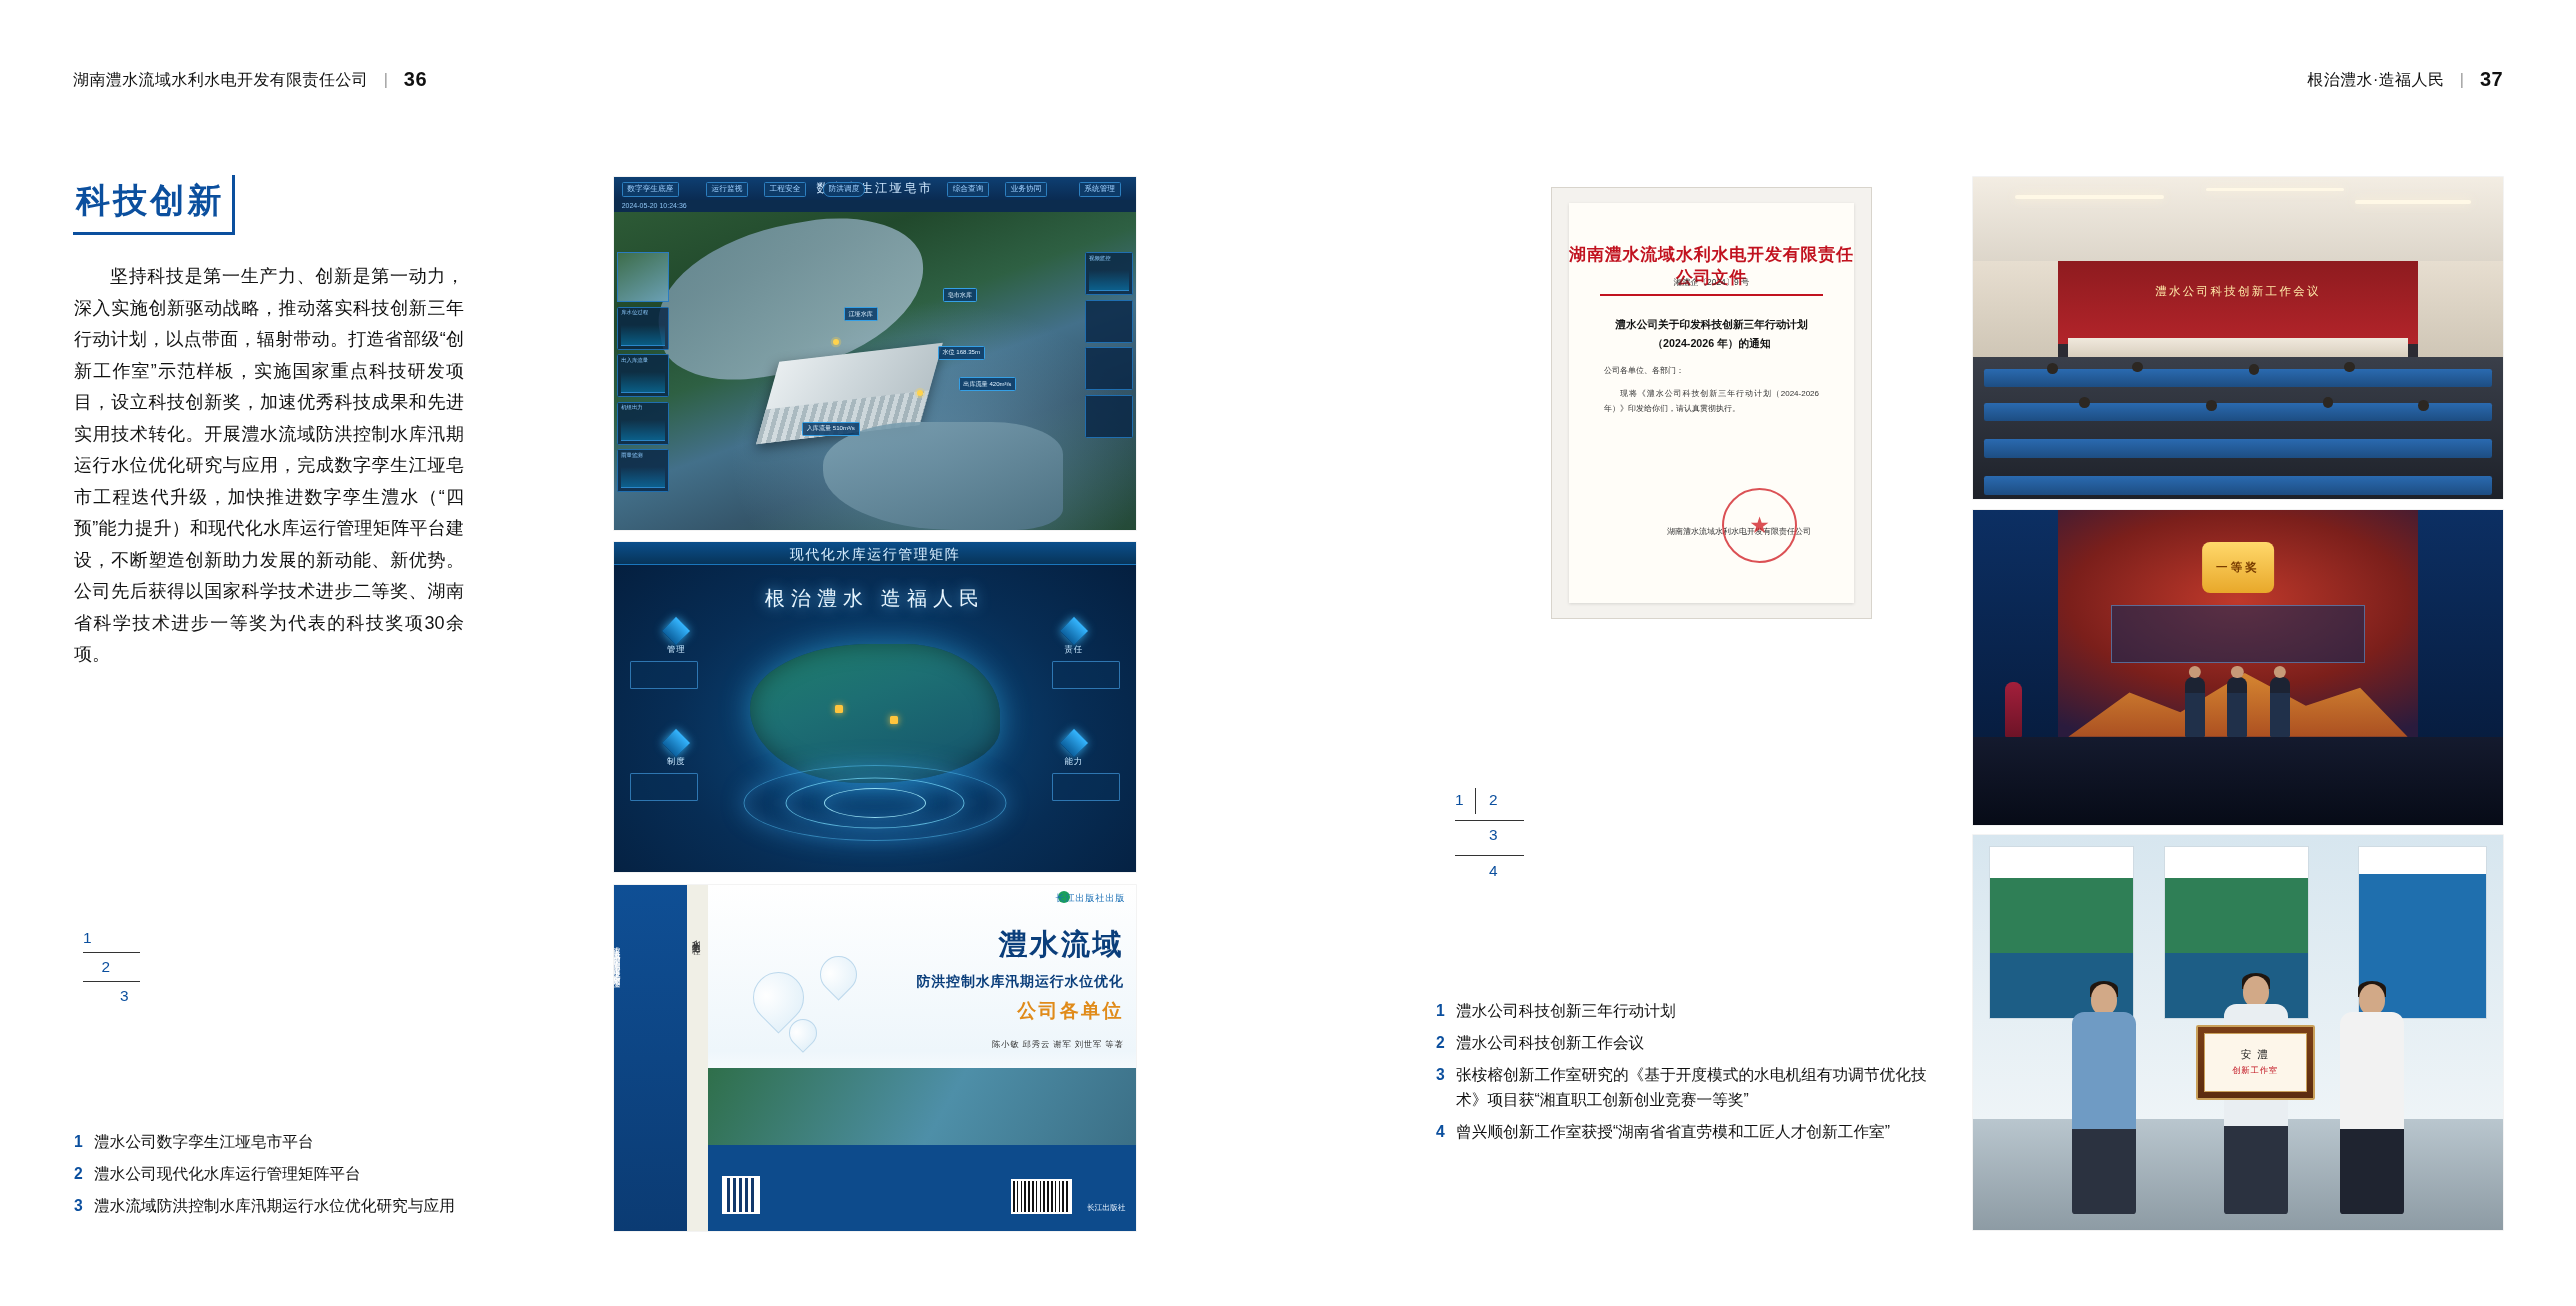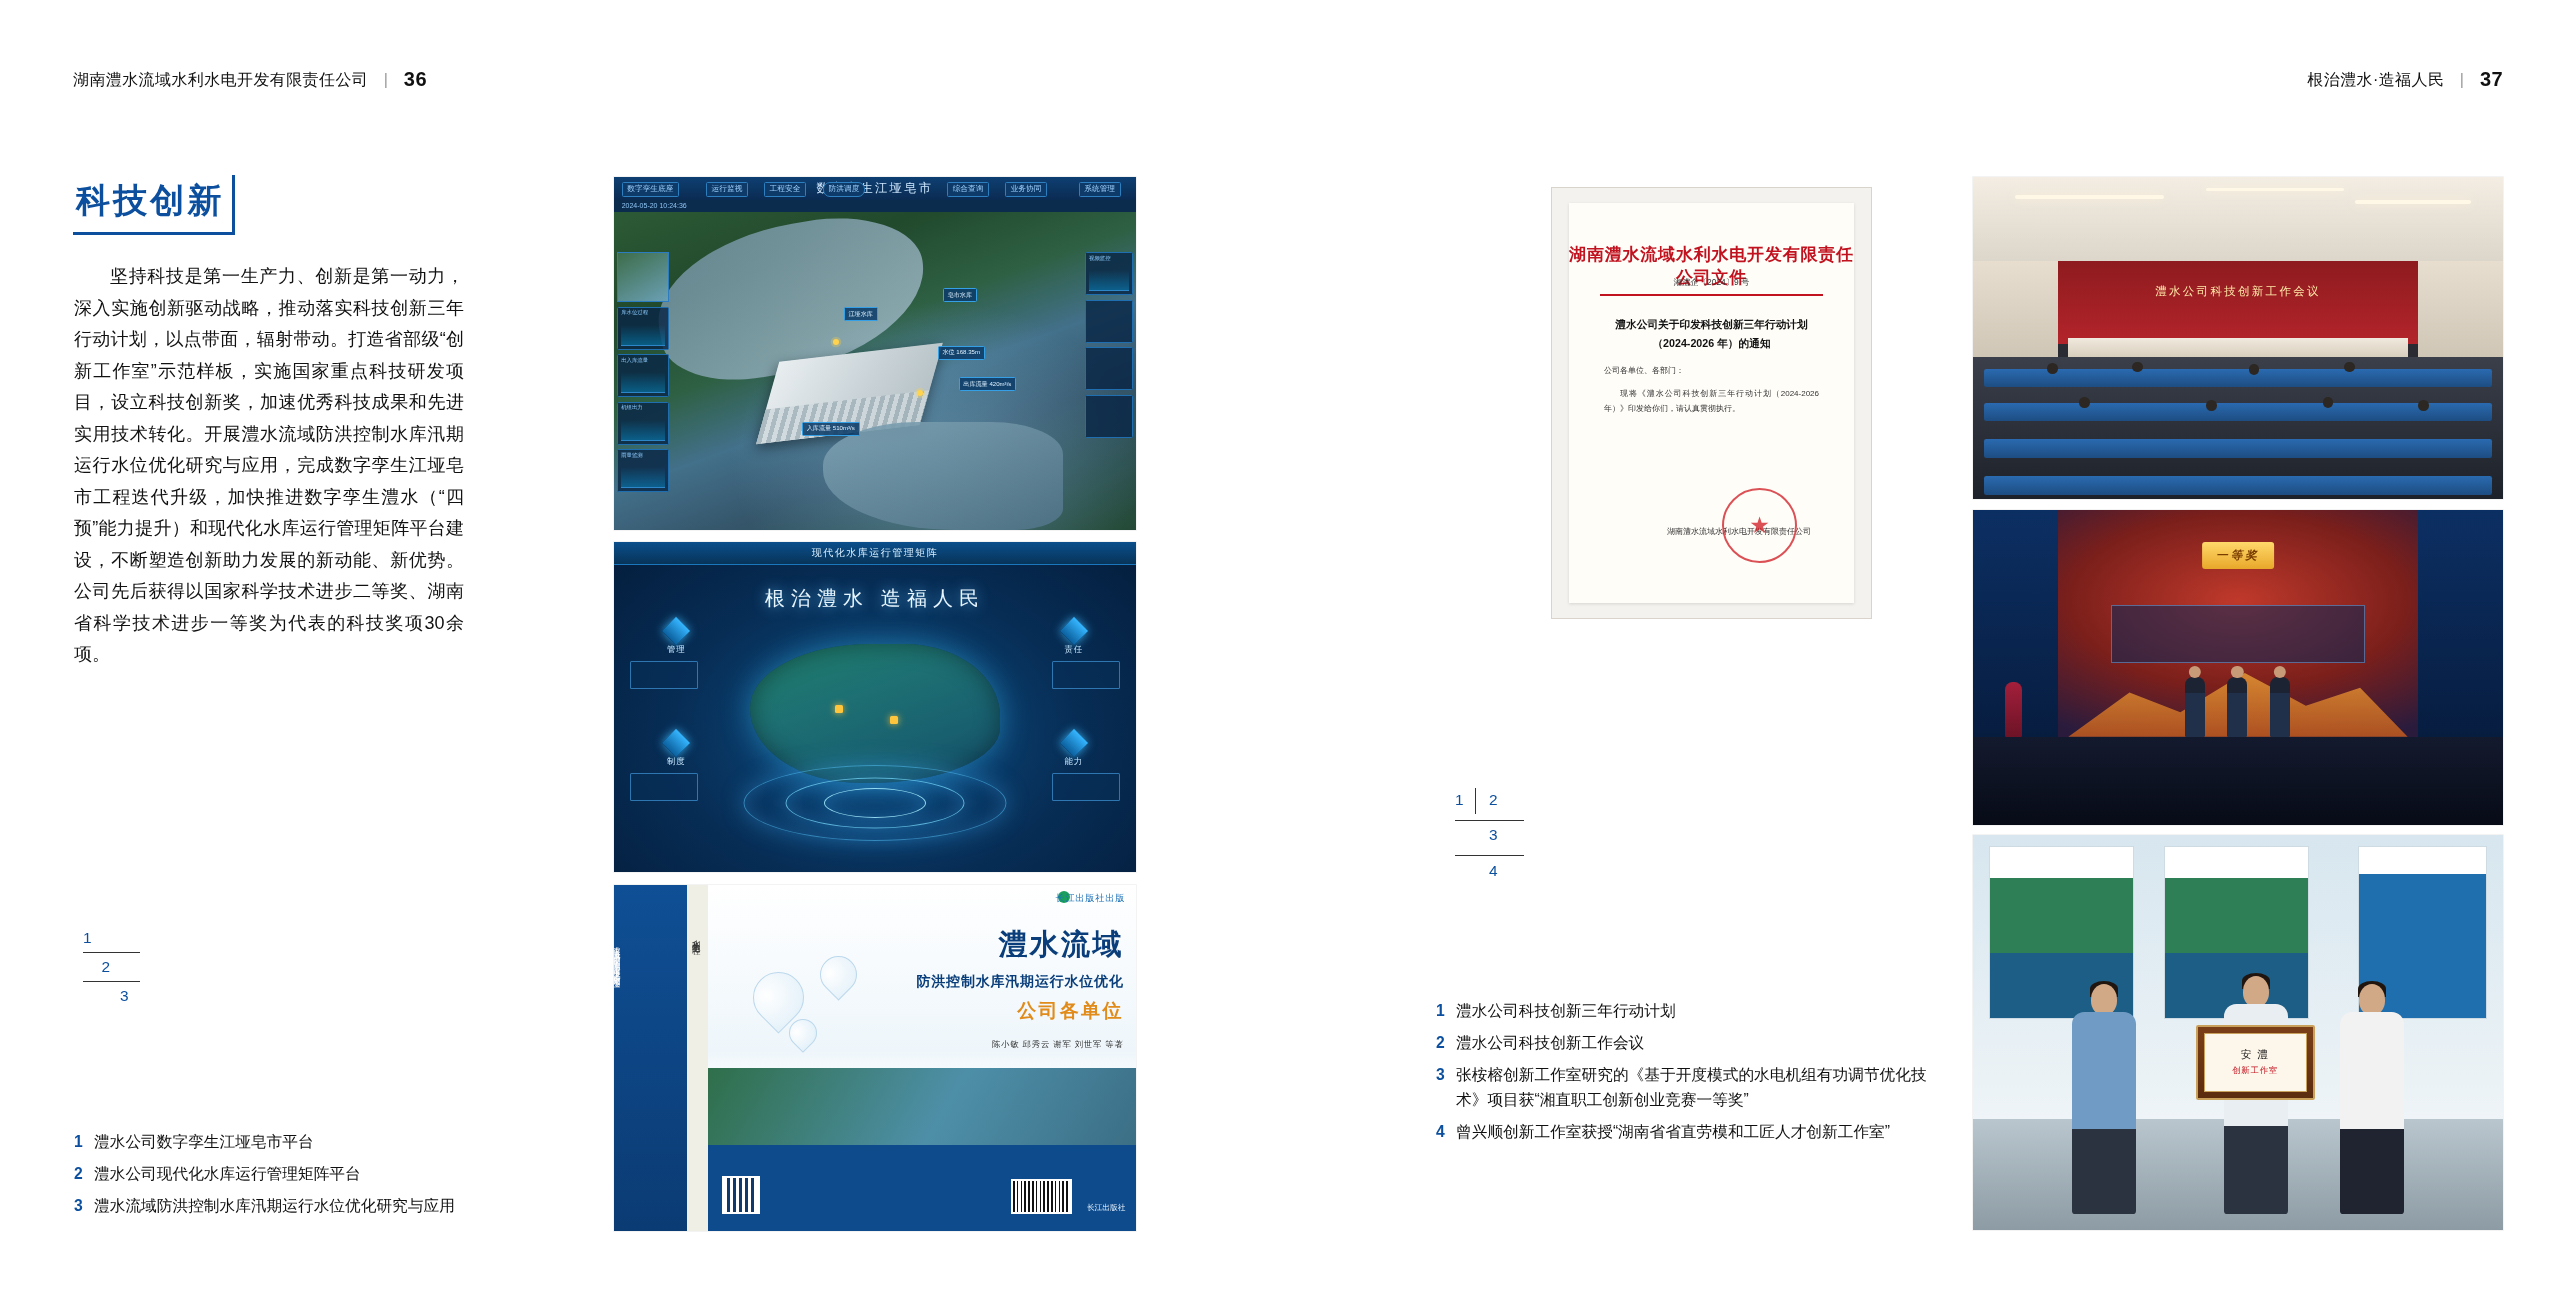--- a/index.html
+++ b/index.html
@@ -214,21 +214,21 @@
   .f2 {
     background: radial-gradient(ellipse at 50% 58%, #0d4f86 0%, #072d55 55%, #041d3c 100%);
   }
   .f2 .f2head {
     position:absolute; left:0; right:0; top:0; height:21.5px;
     background: linear-gradient(180deg,#0b4f8c,#073459);
     border-bottom:0.8px solid #1a76bd;
   }
   .f2 .f2head .t{
     position:absolute; left:50%; transform:translateX(-50%); top:3.8px;
-    font-size:10px; color:#d9efff; letter-spacing:1.5px;
+    font-size:14px; color:#d9efff; letter-spacing:1.5px;
   }
   .f2 .slogan {
     position:absolute; left:50%; transform:translateX(-50%); top:43px;
     font-size:20px; color:#e8f6ff; letter-spacing:6.1px;
     text-shadow:0 0 14px rgba(90,190,255,.85);
   }
   .f2 .map {
     position:absolute; left:26%; top:31%; width:48%; height:42%;
     background: linear-gradient(160deg,#1f7f6b 0%,#1d6f73 40%,#14506b 100%);
     border-radius: 48% 38% 52% 44% / 46% 52% 40% 54%;
@@ -432,24 +432,23 @@
   .f6 .bgwall{
     position:absolute;left:0;right:0;top:0;bottom:28%;
     background: radial-gradient(ellipse at 50% 40%, #c0392b 0%, #7b1f1b 45%, #2a1b3d 80%);
   }
   .f6 .sidepanel{
     position:absolute;top:0;bottom:28%;width:16%;
     background: linear-gradient(180deg,#0c2f63,#071d40);
   }
   .f6 .award{
     position:absolute;left:50%;transform:translateX(-50%);top:10%;
-    padding:6px 14px;background:linear-gradient(180deg,#ffd86b,#e8a82a);
-    color:#7a3d00;font-weight:bold;font-size:11.5px;border-radius:3px;
+    padding:18px 14px;background:linear-gradient(180deg,#ffd86b,#e8a82a);
+    color:#7a3d00;font-weight:bold;font-size:11.5px;border-radius:8px;
     letter-spacing:3.1px;
-    font-style:italic;
   }
   .f6 .mountain{
     position:absolute;left:18%;right:18%;bottom:28%;height:26%;
     background: linear-gradient(180deg,#e8a23a,#b9561f);
     clip-path: polygon(0 100%, 18% 46%, 33% 70%, 52% 22%, 70% 62%, 86% 40%, 100% 100%);
     opacity:.9;
   }
   .f6 .stage{
     position:absolute;left:0;right:0;bottom:0;height:28%;
     background: linear-gradient(180deg,#141a2e,#070b17);

